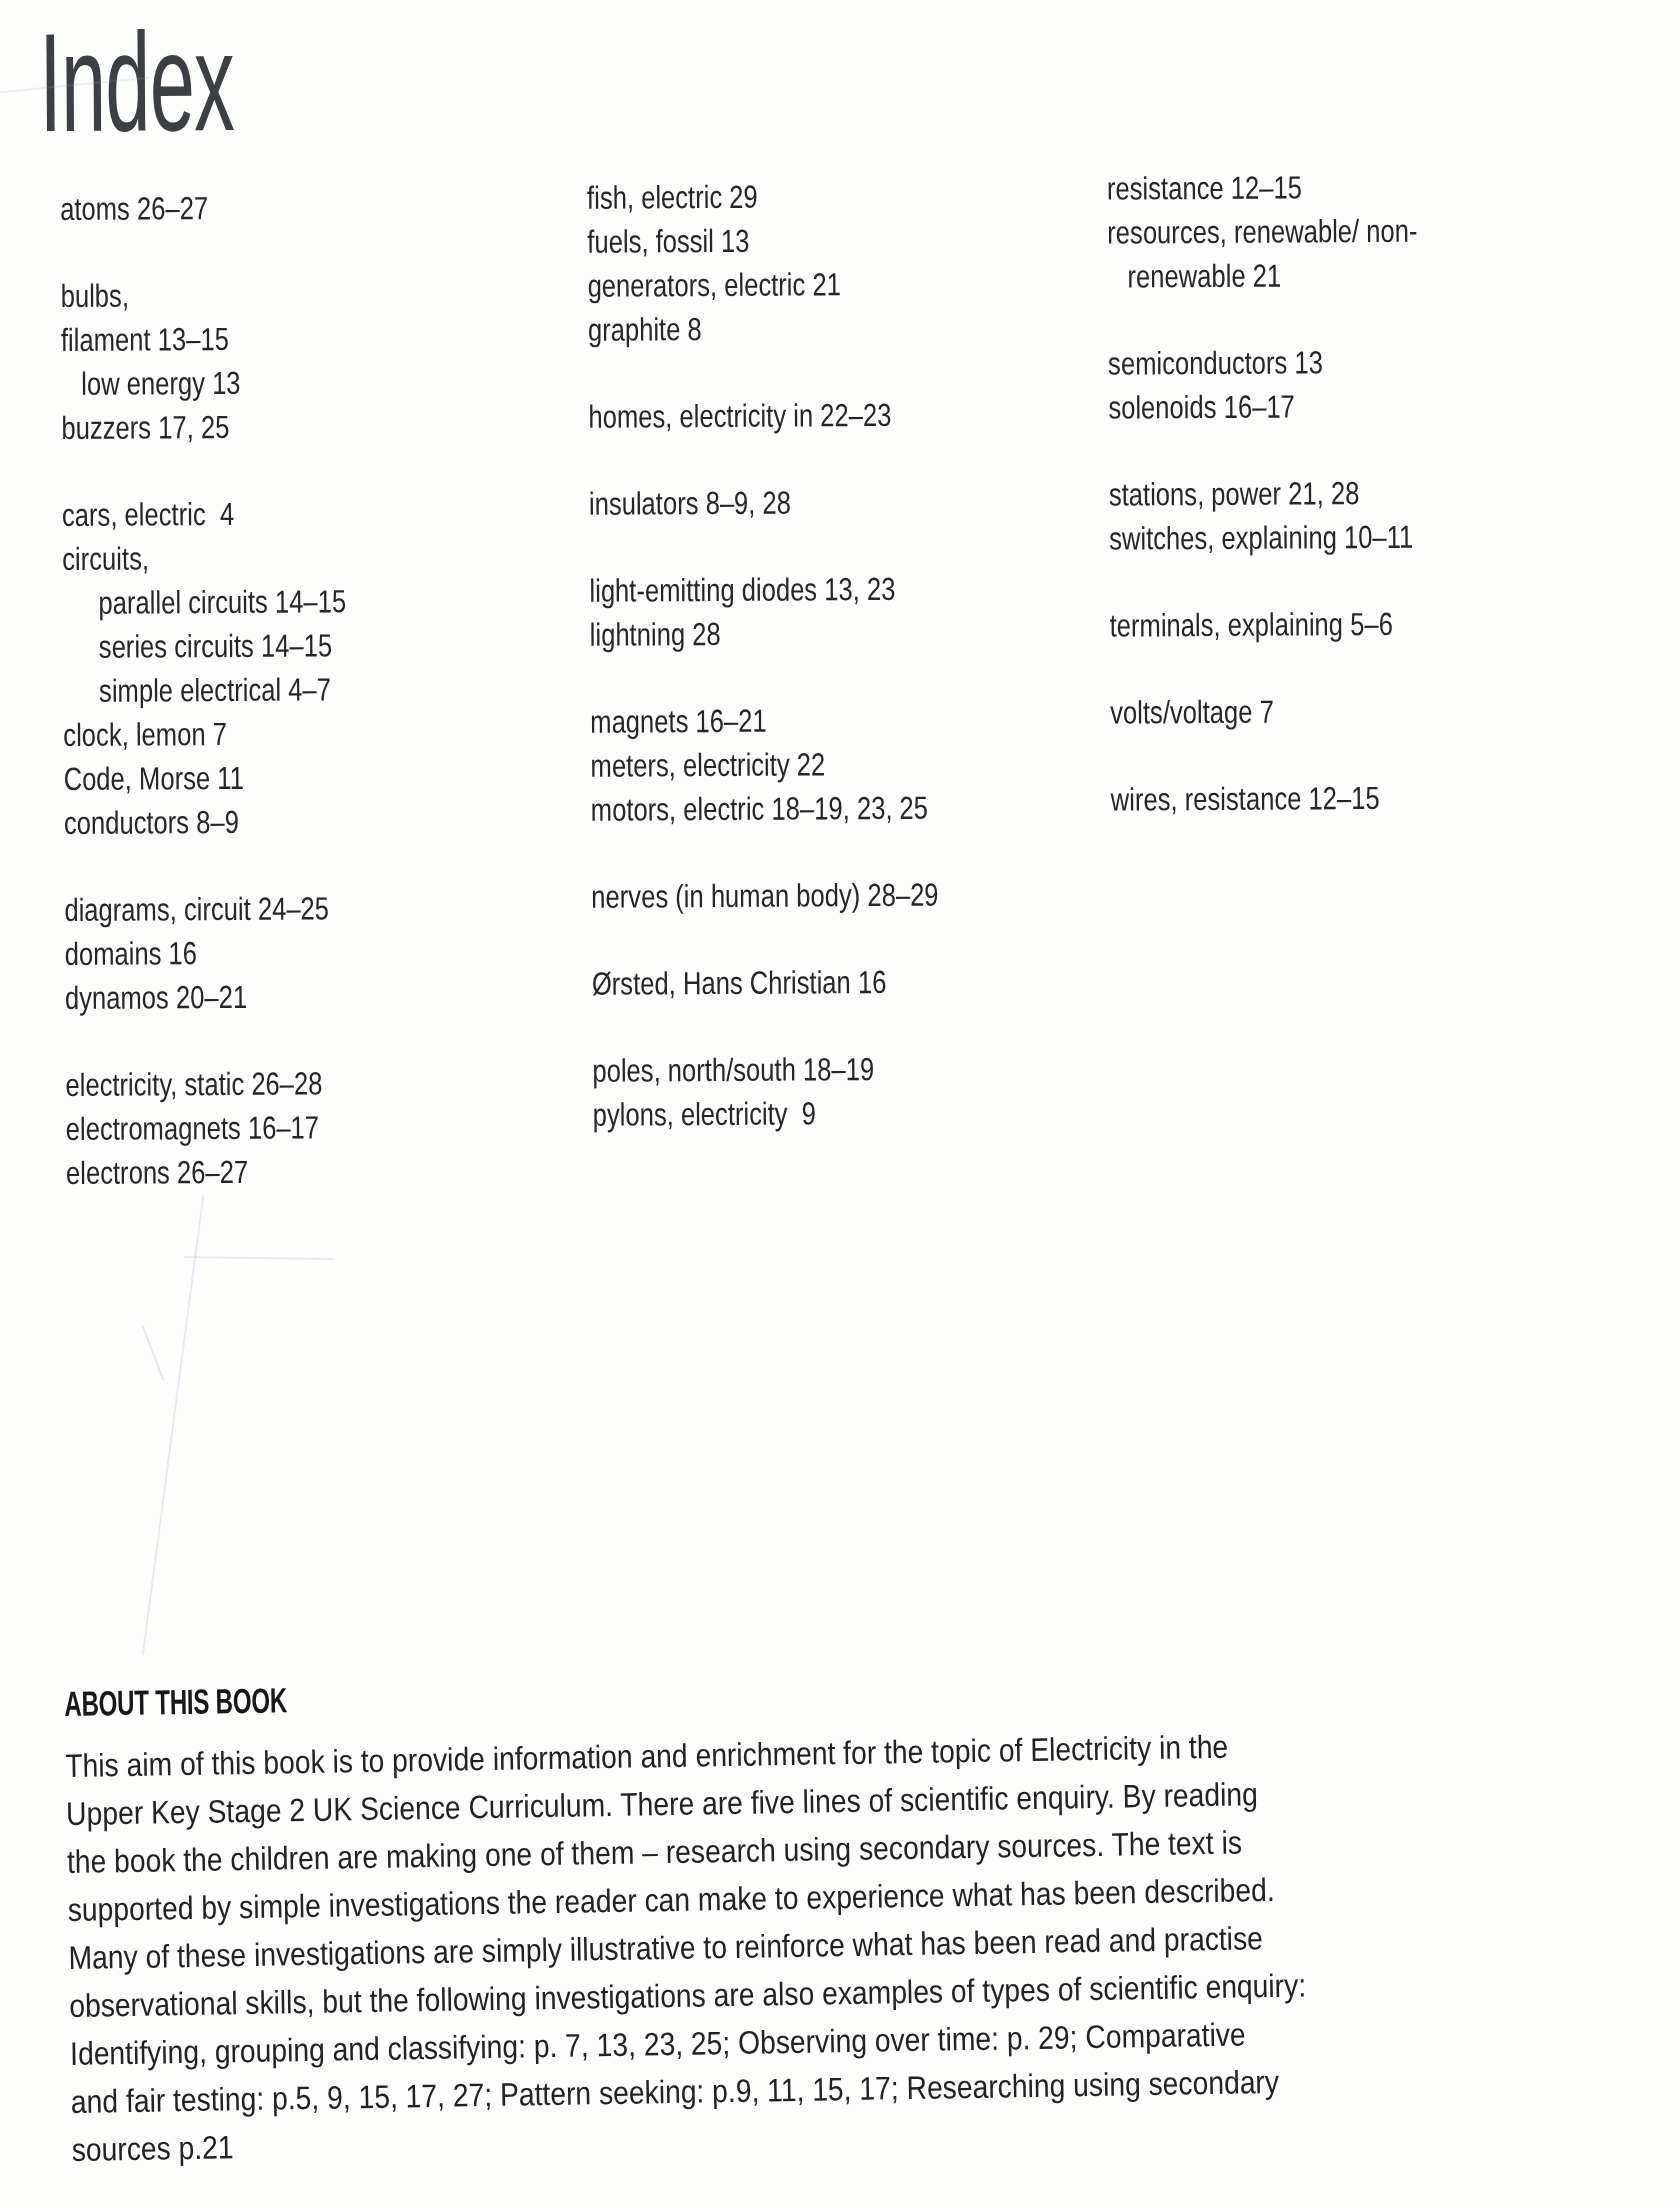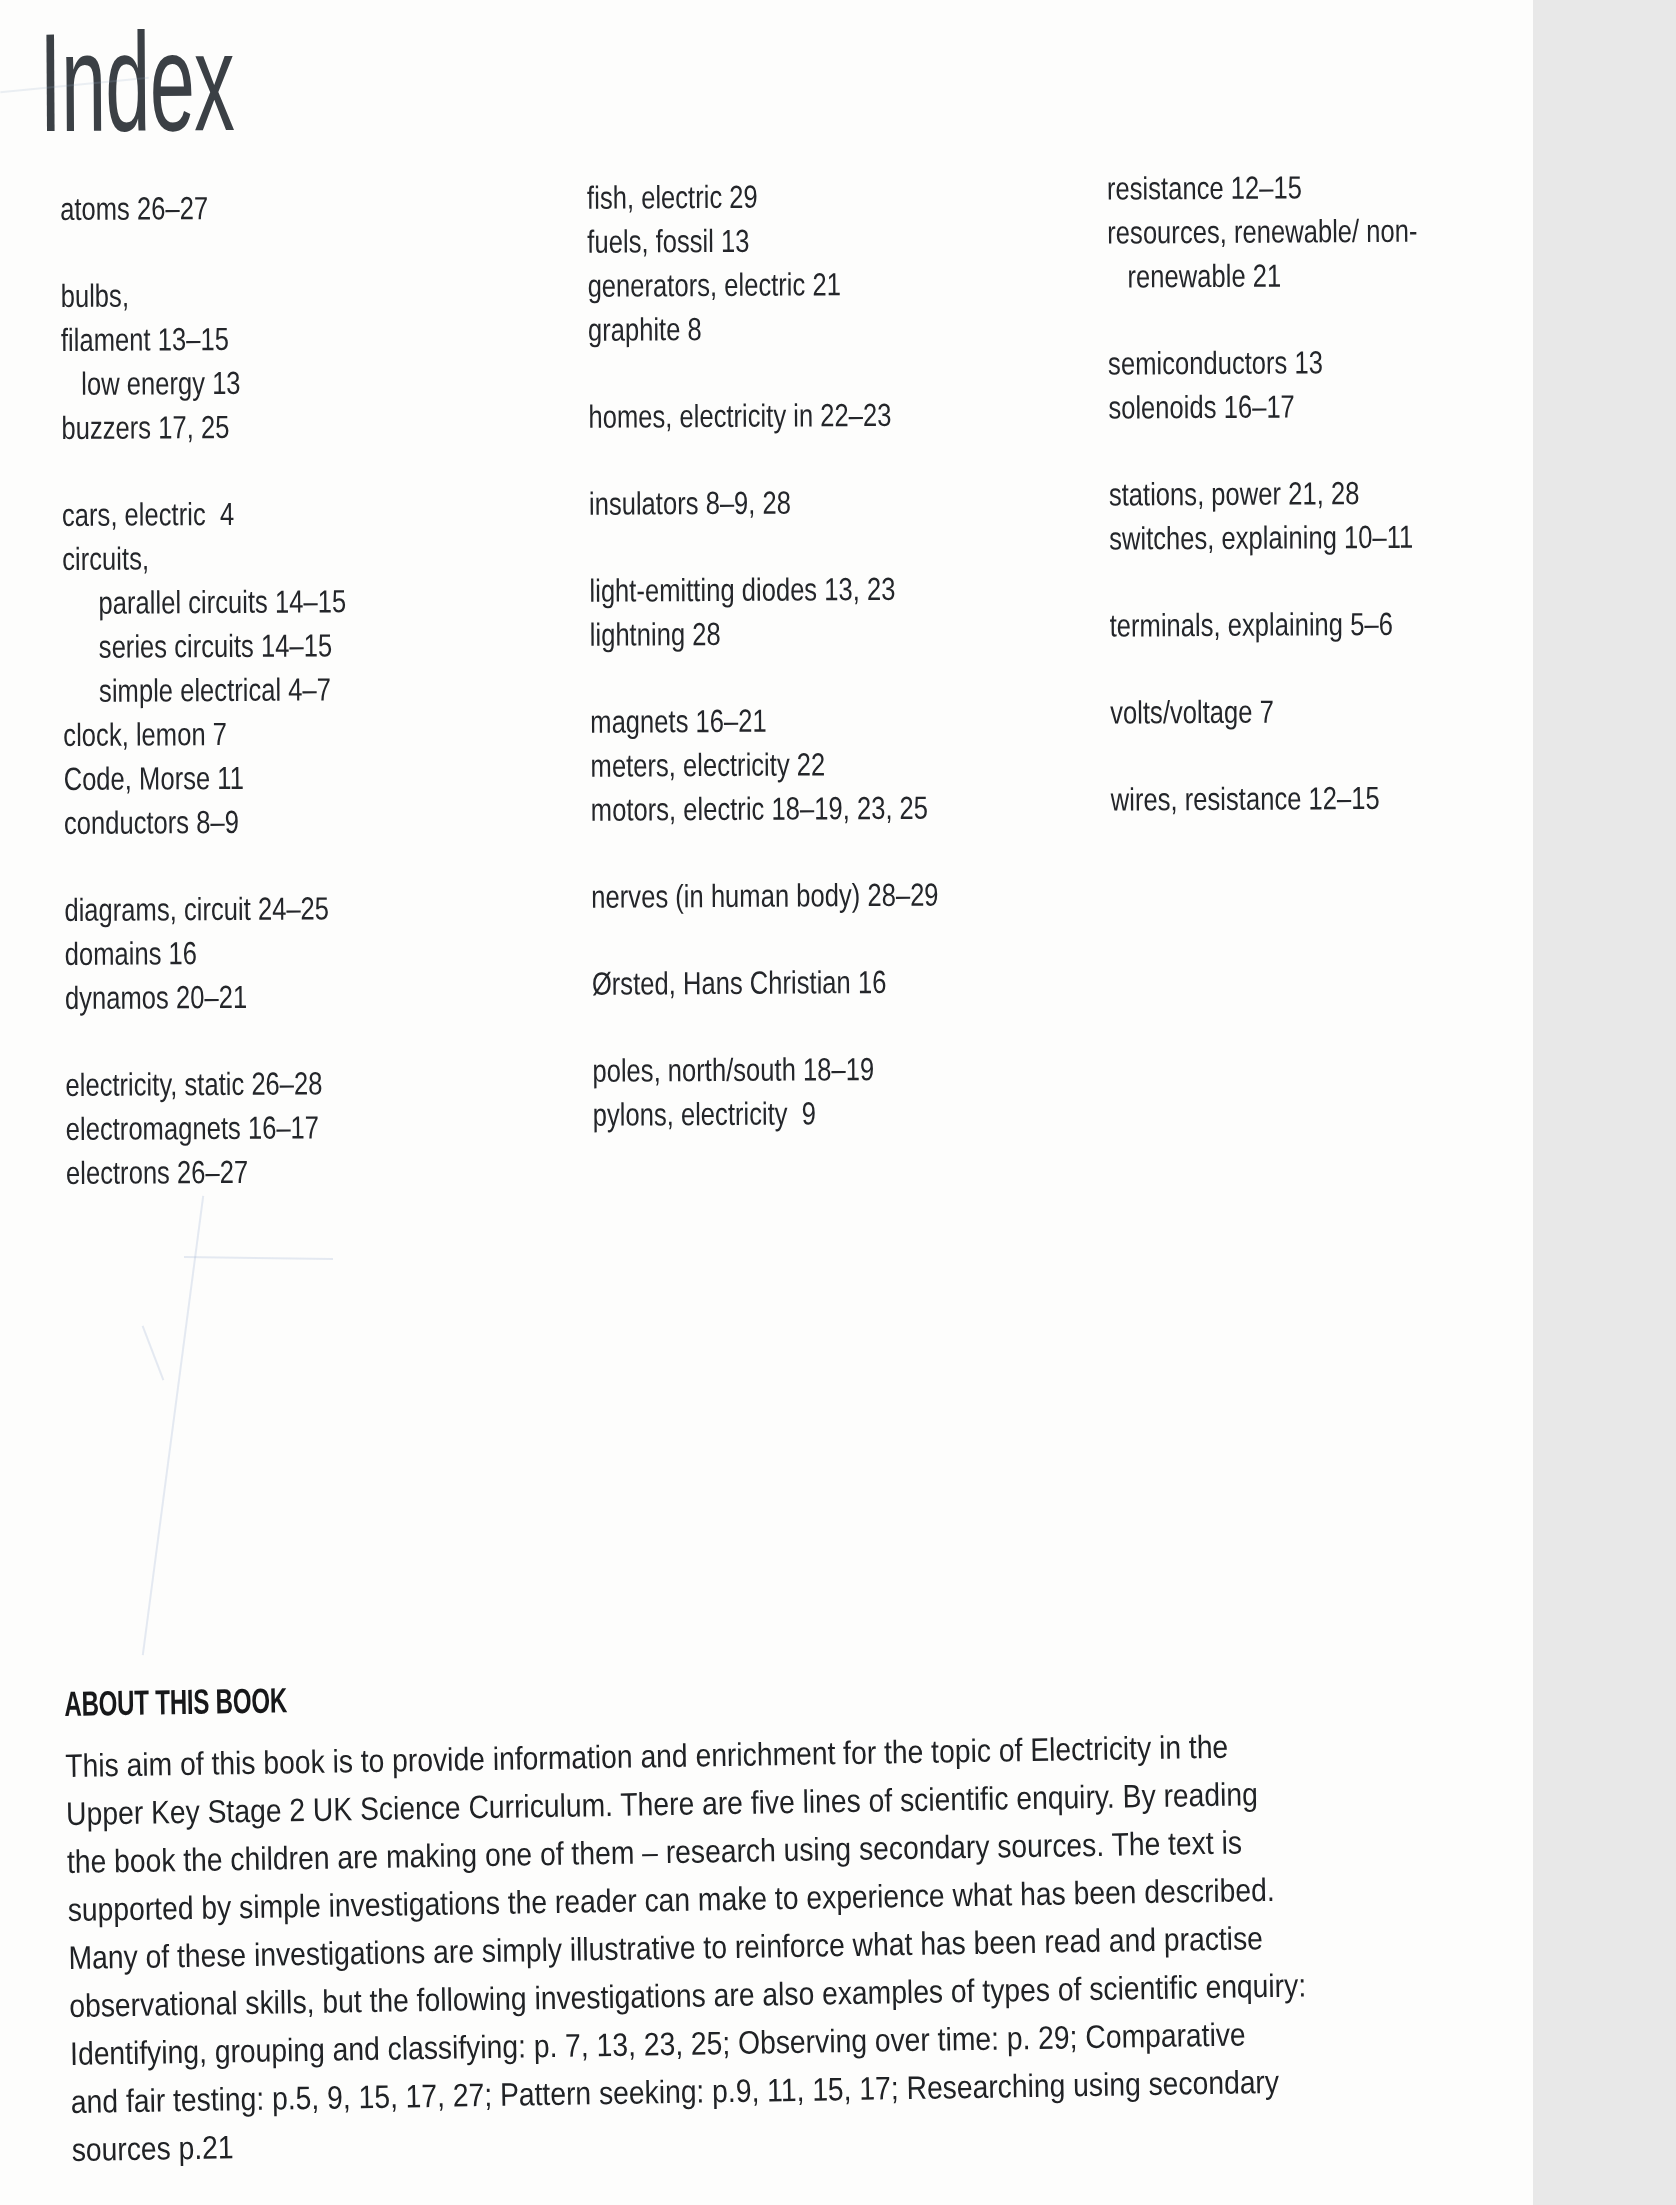--- a/index.html
+++ b/index.html
@@ -2,21 +2,21 @@
 <html style="font-size:12px"><head>
 <meta charset="utf-8">
 <style>
   html, body {
     margin: 0;
     padding: 0;
     background: #e8e8e8;
   }
   .page {
     position: relative;
-    width: 1533px;
+    width: 1676px;
     height: 2205px;
     background: #fdfdfc;
     overflow: hidden;
     font-family: "Liberation Sans", sans-serif;
     color: #24262a;
   }
 
   
   .index-section {
     position: absolute;

